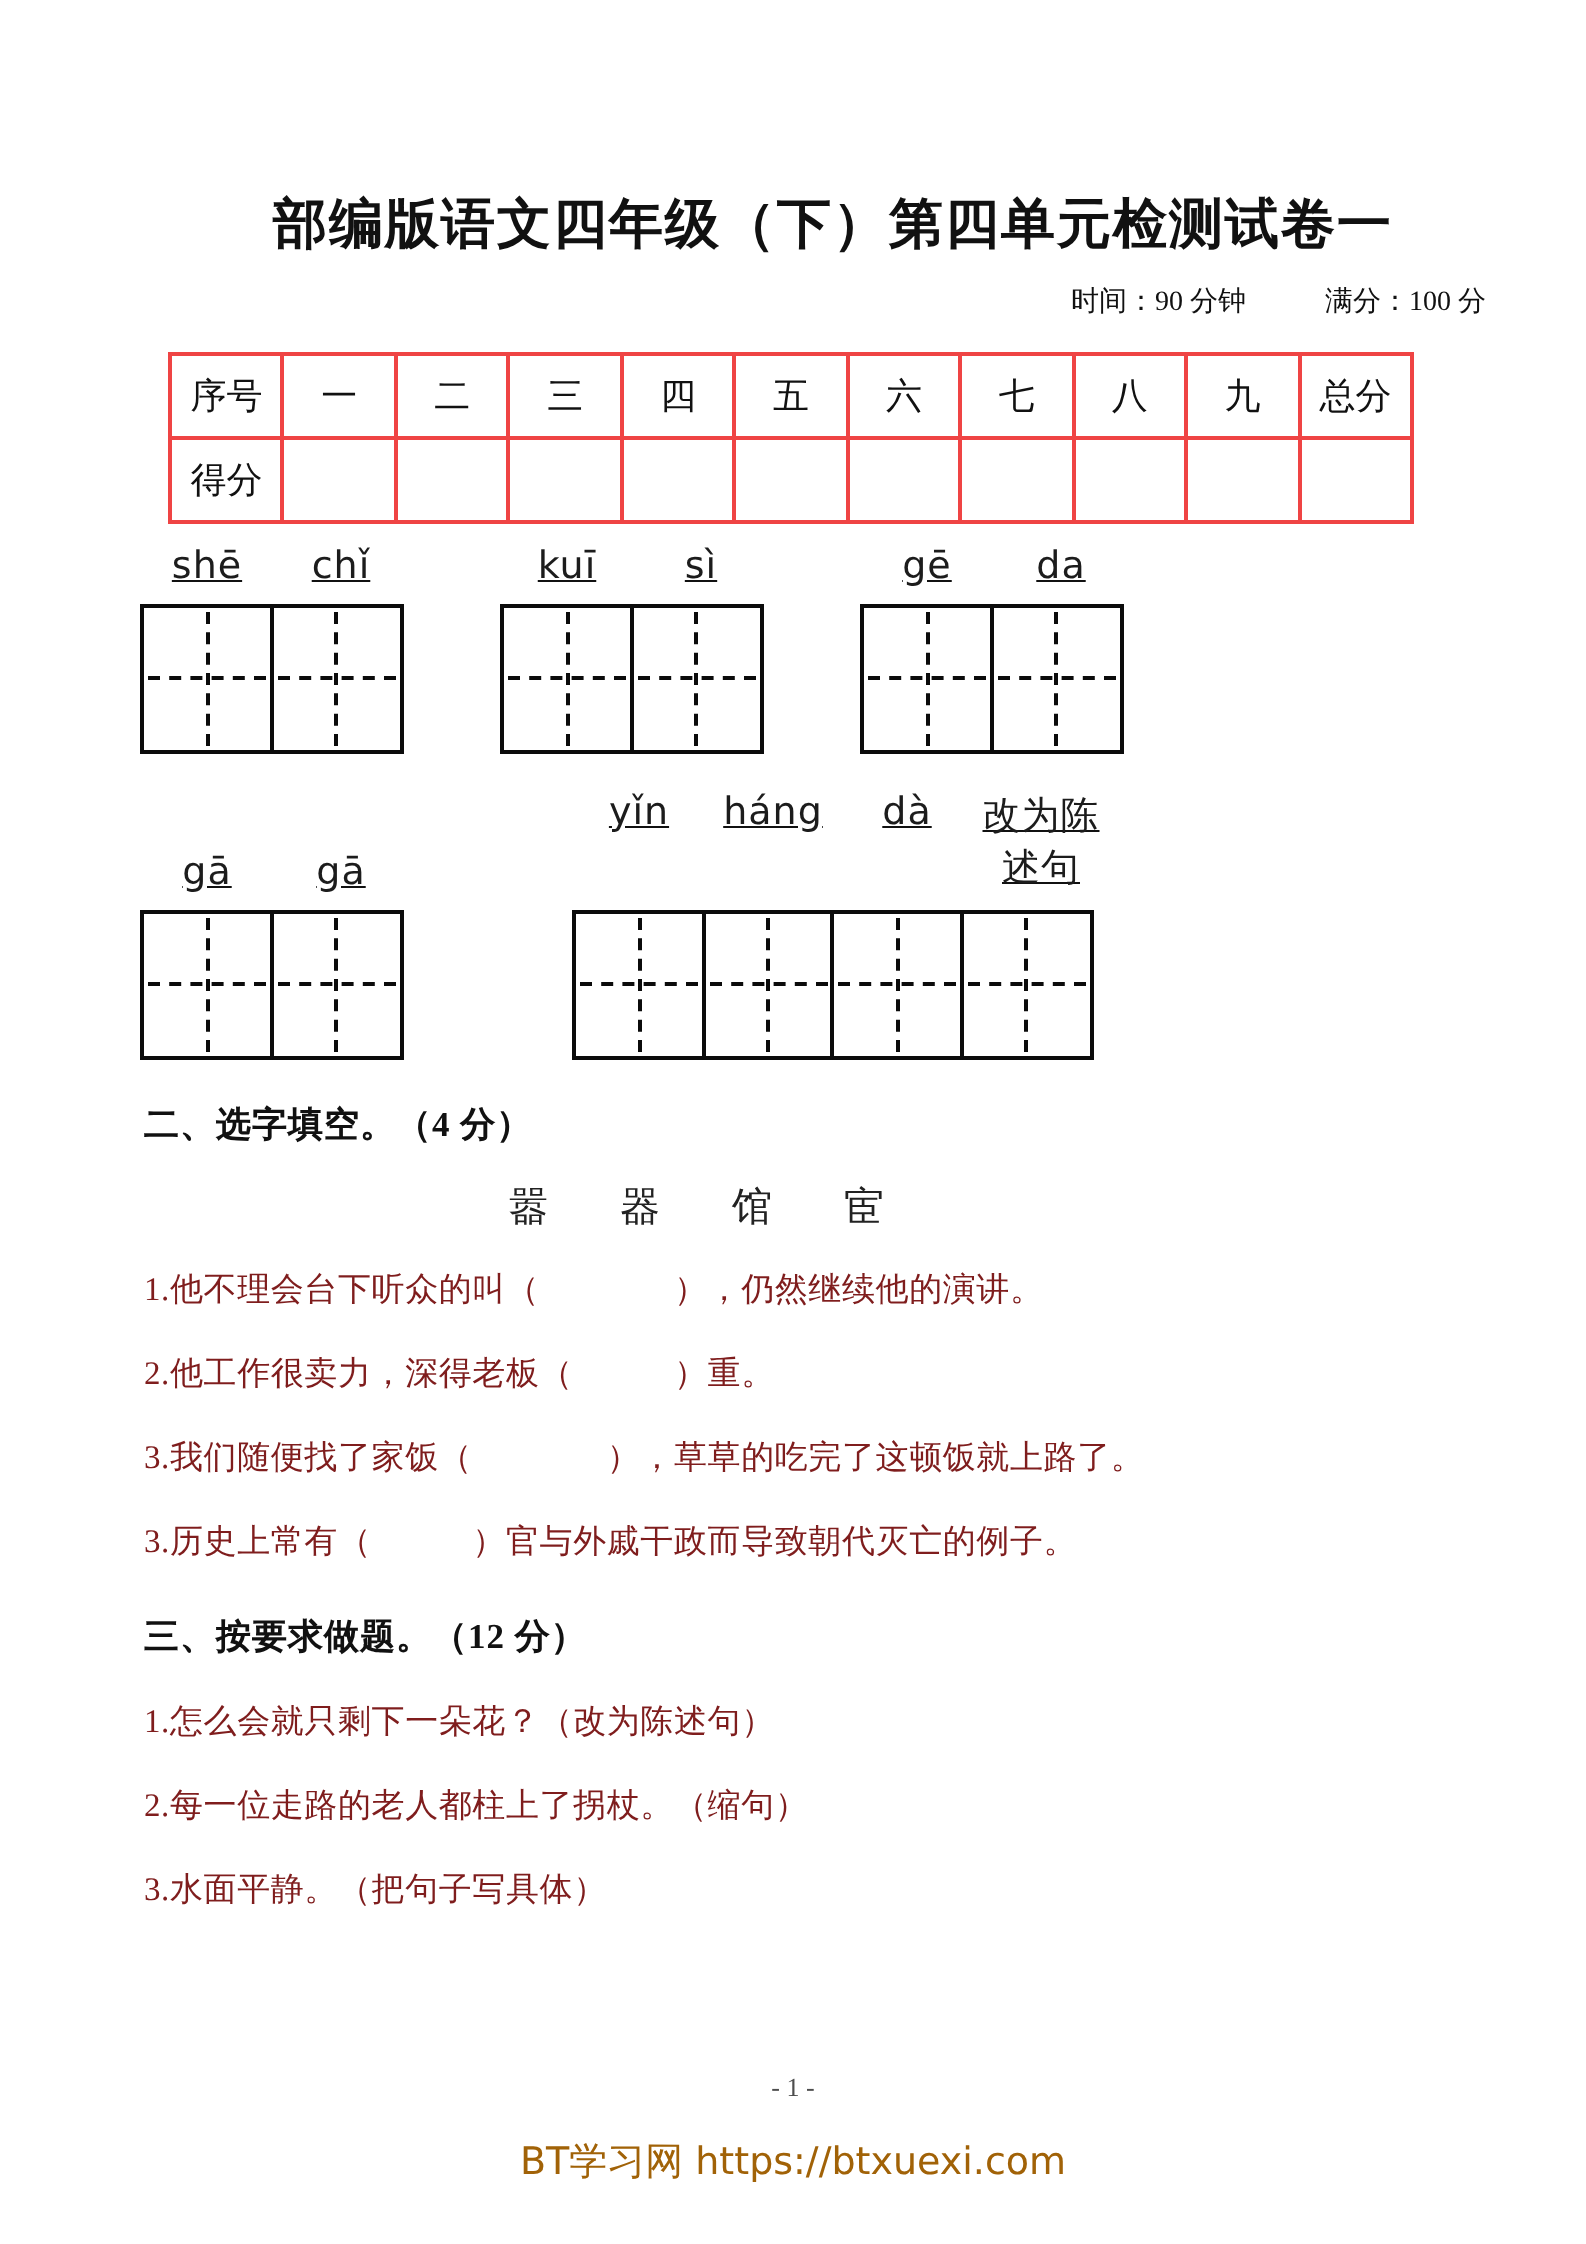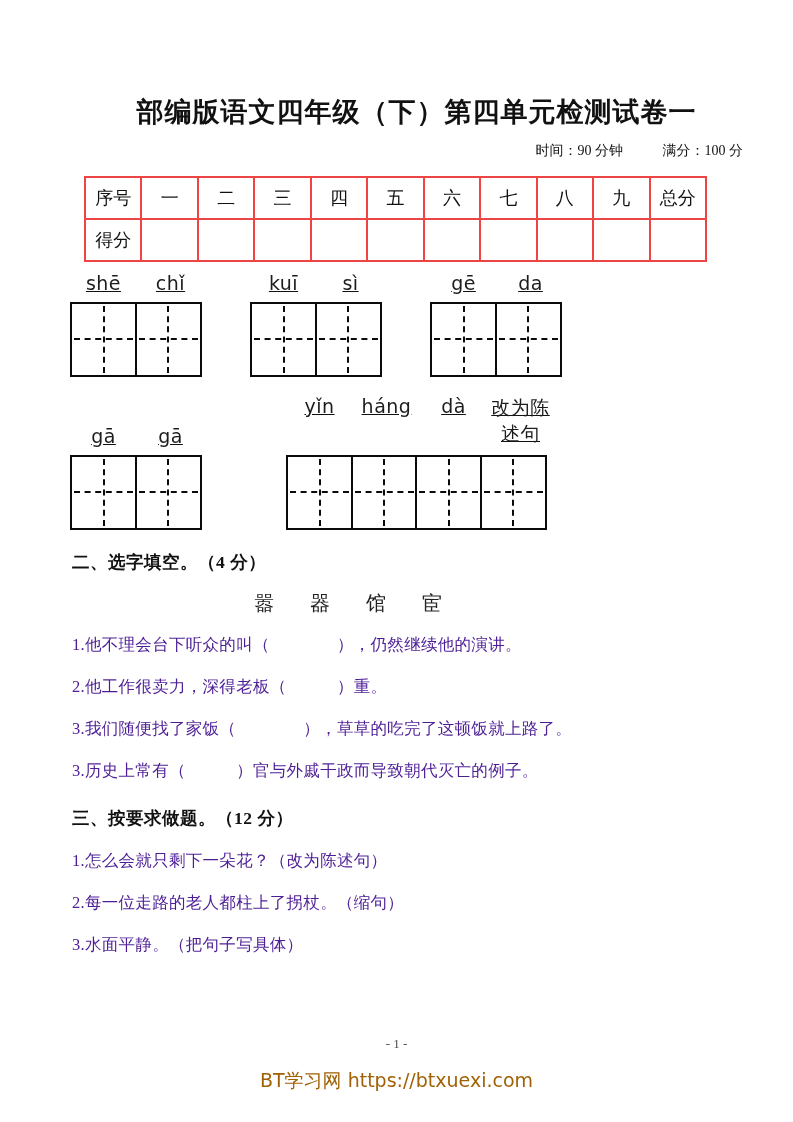--- a/index.html
+++ b/index.html
@@ -74,21 +74,21 @@
     margin-top:16px;
     padding-left:182px;
     display:flex; gap:36px;
     font-size:20px; color:#222;
     height:24px;
   }
   .q-item {
     margin-top:20px;
     font-size:16.5px;
     line-height:22px;
-    color:#4c1d95;
+    color:#7f1d1d;
     letter-spacing:0.3px;
   }
   .s3-block .q-item { margin-top:20px; }
   .sec-heading.s3 { margin-top:24px; }
   .sec-heading.s4 { margin-top:22px; }
   
   .page-number {
     position:absolute; left:0; right:0; bottom:70px;
     text-align:center; font-size:13px; color:#4d4d4d;
     font-family:"Liberation Serif","DejaVu Serif",serif;

